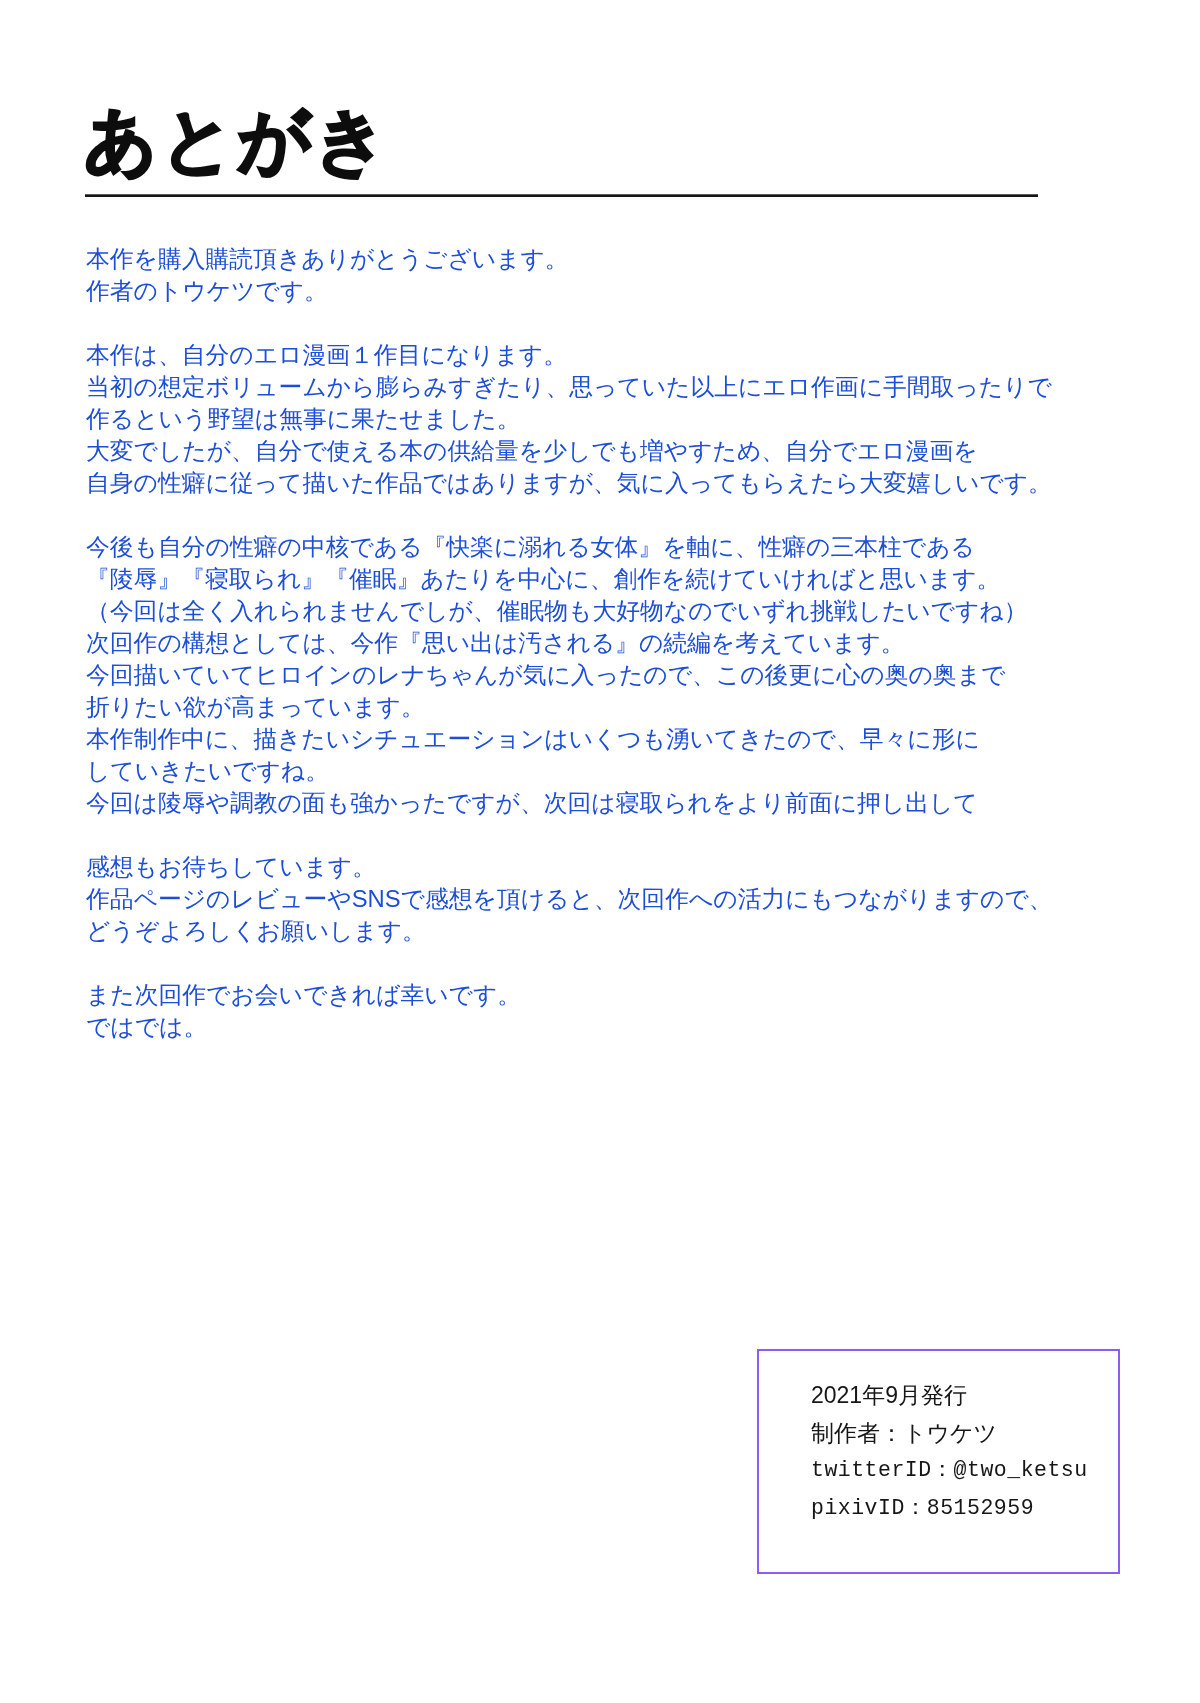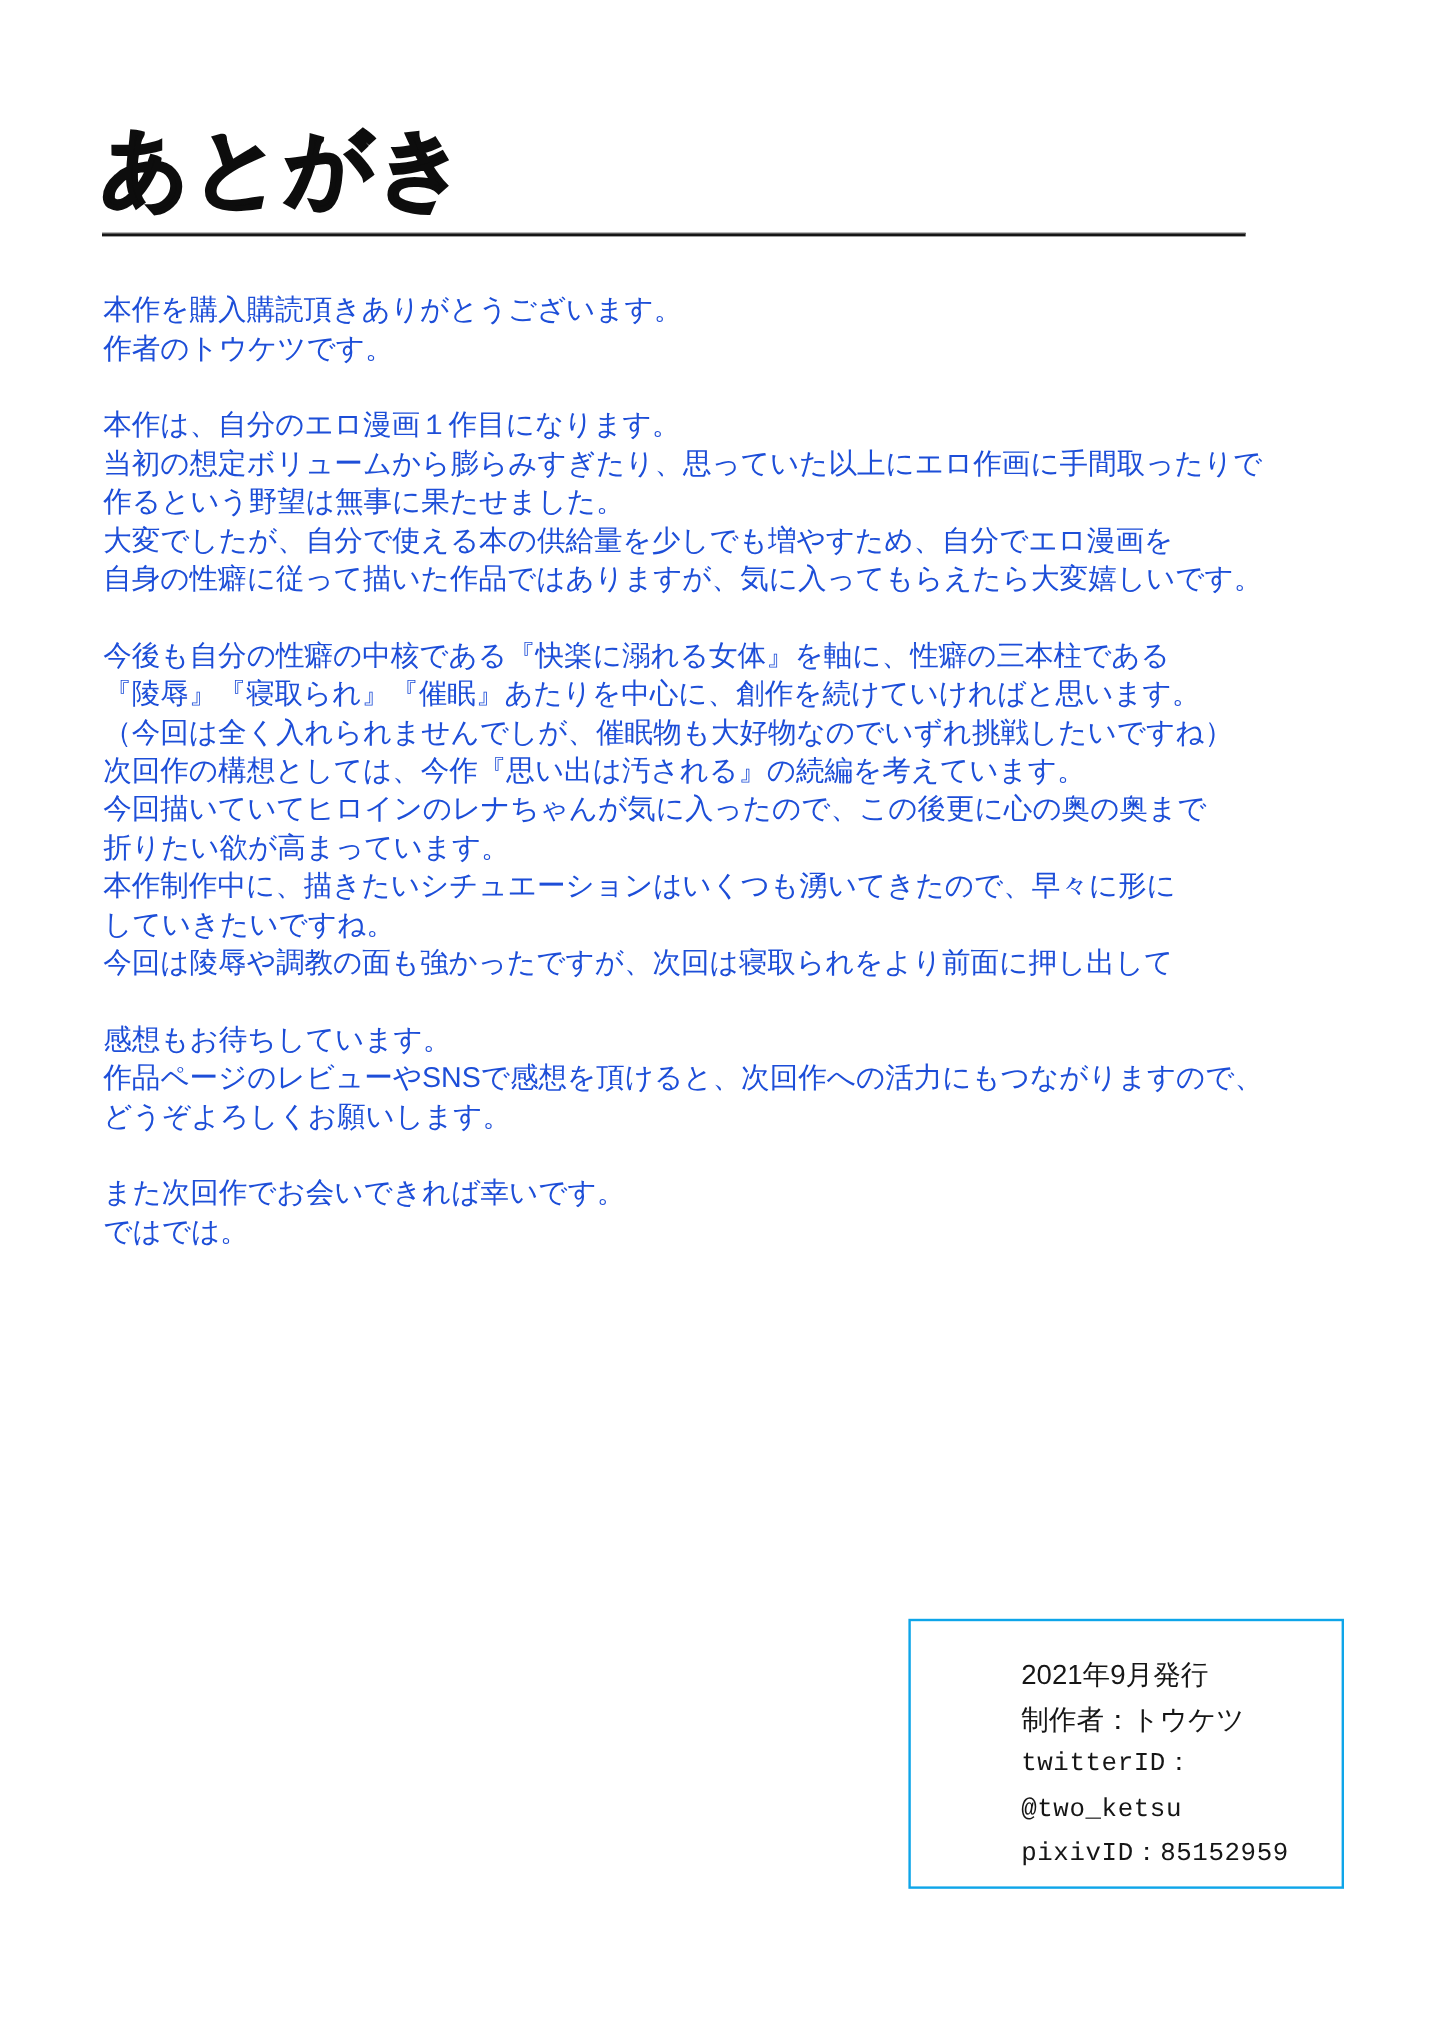--- a/index.html
+++ b/index.html
@@ -45,24 +45,23 @@
   .line {
     min-height: 32px;
     white-space: pre-wrap;
   }
   .colophon {
     position: absolute;
     left: 757px;
     top: 1349px;
     width: 363px;
     height: 225px;
-    border: 2px solid #0ea5e9;
+    border: 2px solid #8b5cf6;
     box-sizing: border-box;
     background: #ffffff;
-    padding-left: 40px;
   }
   .colophon-inner {
     padding: 26px 0 0 52px;
     font-size: 23px;
     line-height: 37.5px;
     color: #161616;
   }
   .mono {
     font-family: "Liberation Mono", monospace;
     font-size: 21.5px;

